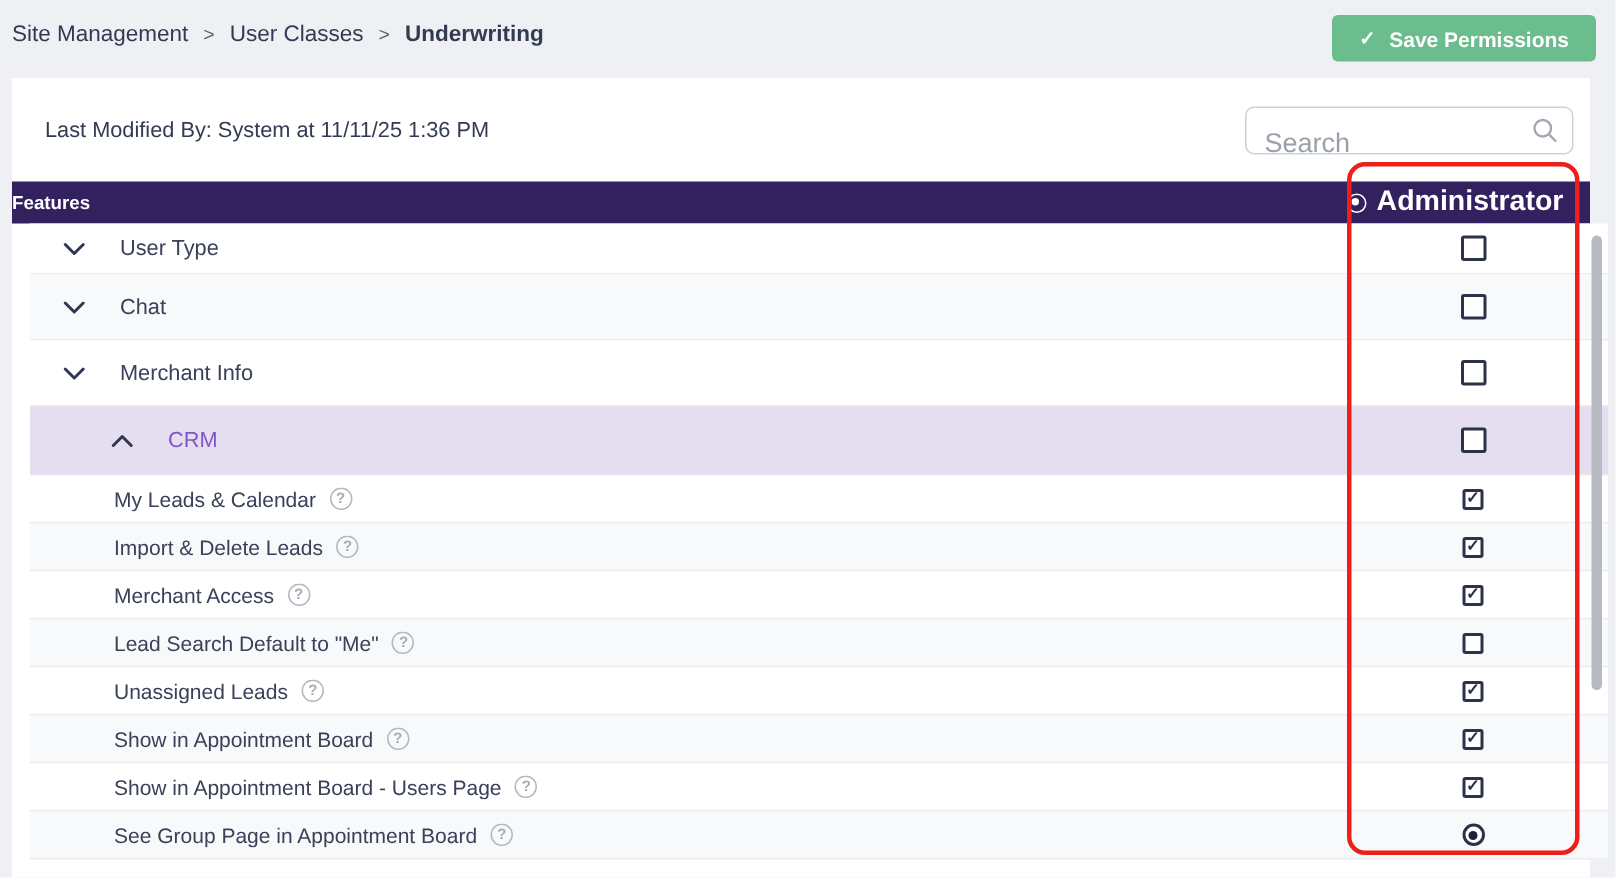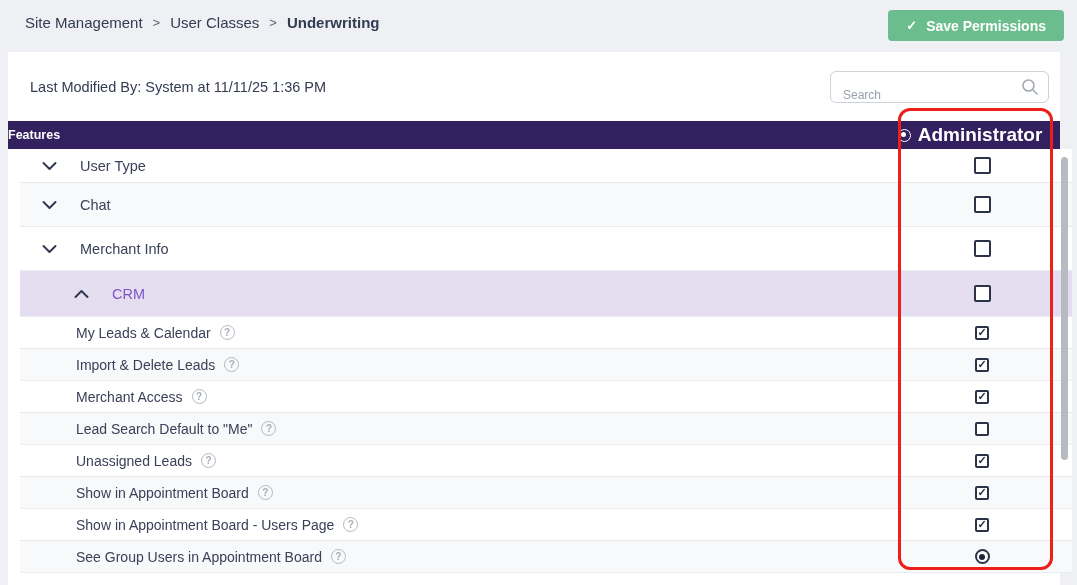--- a/index.html
+++ b/index.html
@@ -7,21 +7,21 @@
   body {
     font-family:"Liberation Sans", sans-serif;
     background:#eef0f4;
     color:#343c55;
     position:relative;
   }
 
   
   .topbar { position:absolute; left:0; top:0; width:1077px; height:52px; }
   .breadcrumb {
-    position:absolute; left:25px; top:0; height:45px;
+    position:absolute; left:8px; top:0; height:45px;
     display:flex; align-items:center; font-size:15px; color:#333b52;
   }
   .crumb { cursor:pointer; }
   .crumb.current { font-weight:bold; }
   .crumb-sep { margin:0 10px; color:#5a6275; font-size:13px; }
   .save-btn {
     position:absolute; right:13px; top:10px; height:31px; padding:0 18px;
     border:none; border-radius:4px; background:#6cbd8d; color:#fff;
     font-family:"Liberation Sans", sans-serif;
     font-size:14px; font-weight:bold; display:flex; align-items:center; gap:9px;
@@ -37,21 +37,21 @@
   .card-head { position:relative; height:69px; }
   .last-modified {
     position:absolute; left:22px; top:0; height:69px;
     display:flex; align-items:center; font-size:14.5px; color:#333b52;
   }
   .search-wrap {
     position:absolute; right:11px; top:19px; width:219px; height:32px;
   }
   .search-input {
     width:100%; height:100%; border:1px solid #ccd2da; border-radius:6px;
-    padding:16px 34px 0 12px; font-size:12px; color:#333b52; outline:none;
+    padding:16px 34px 0 12px; font-size:18px; color:#333b52; outline:none;
     font-family:"Liberation Sans", sans-serif; background:#fff;
   }
   .search-input::placeholder { color:#9aa1ab; }
   .search-icon {
     position:absolute; right:10px; top:7px; width:18px; height:18px; cursor:pointer;
   }
 
   
   .thead {
     position:absolute; left:0; top:69px; width:1052px; height:28px;
@@ -271,21 +271,21 @@
         <div class="cell-left">
           <span class="row-label">Show in Appointment Board - Users Page</span>
           <span class="help">?</span>
         </div>
         <div class="cell-right">
           <span class="cb checked">✓</span>
         </div>
       </div>
       <div class="trow sub alt">
         <div class="cell-left">
-          <span class="row-label">See Group Users in Appointment Board</span>
+          <span class="row-label">See Group Page in Appointment Board</span>
           <span class="help">?</span>
         </div>
         <div class="cell-right">
           <span class="radio on"></span>
         </div>
       </div>
     </div>
 </div>
 
 <div class="red-box"></div>

